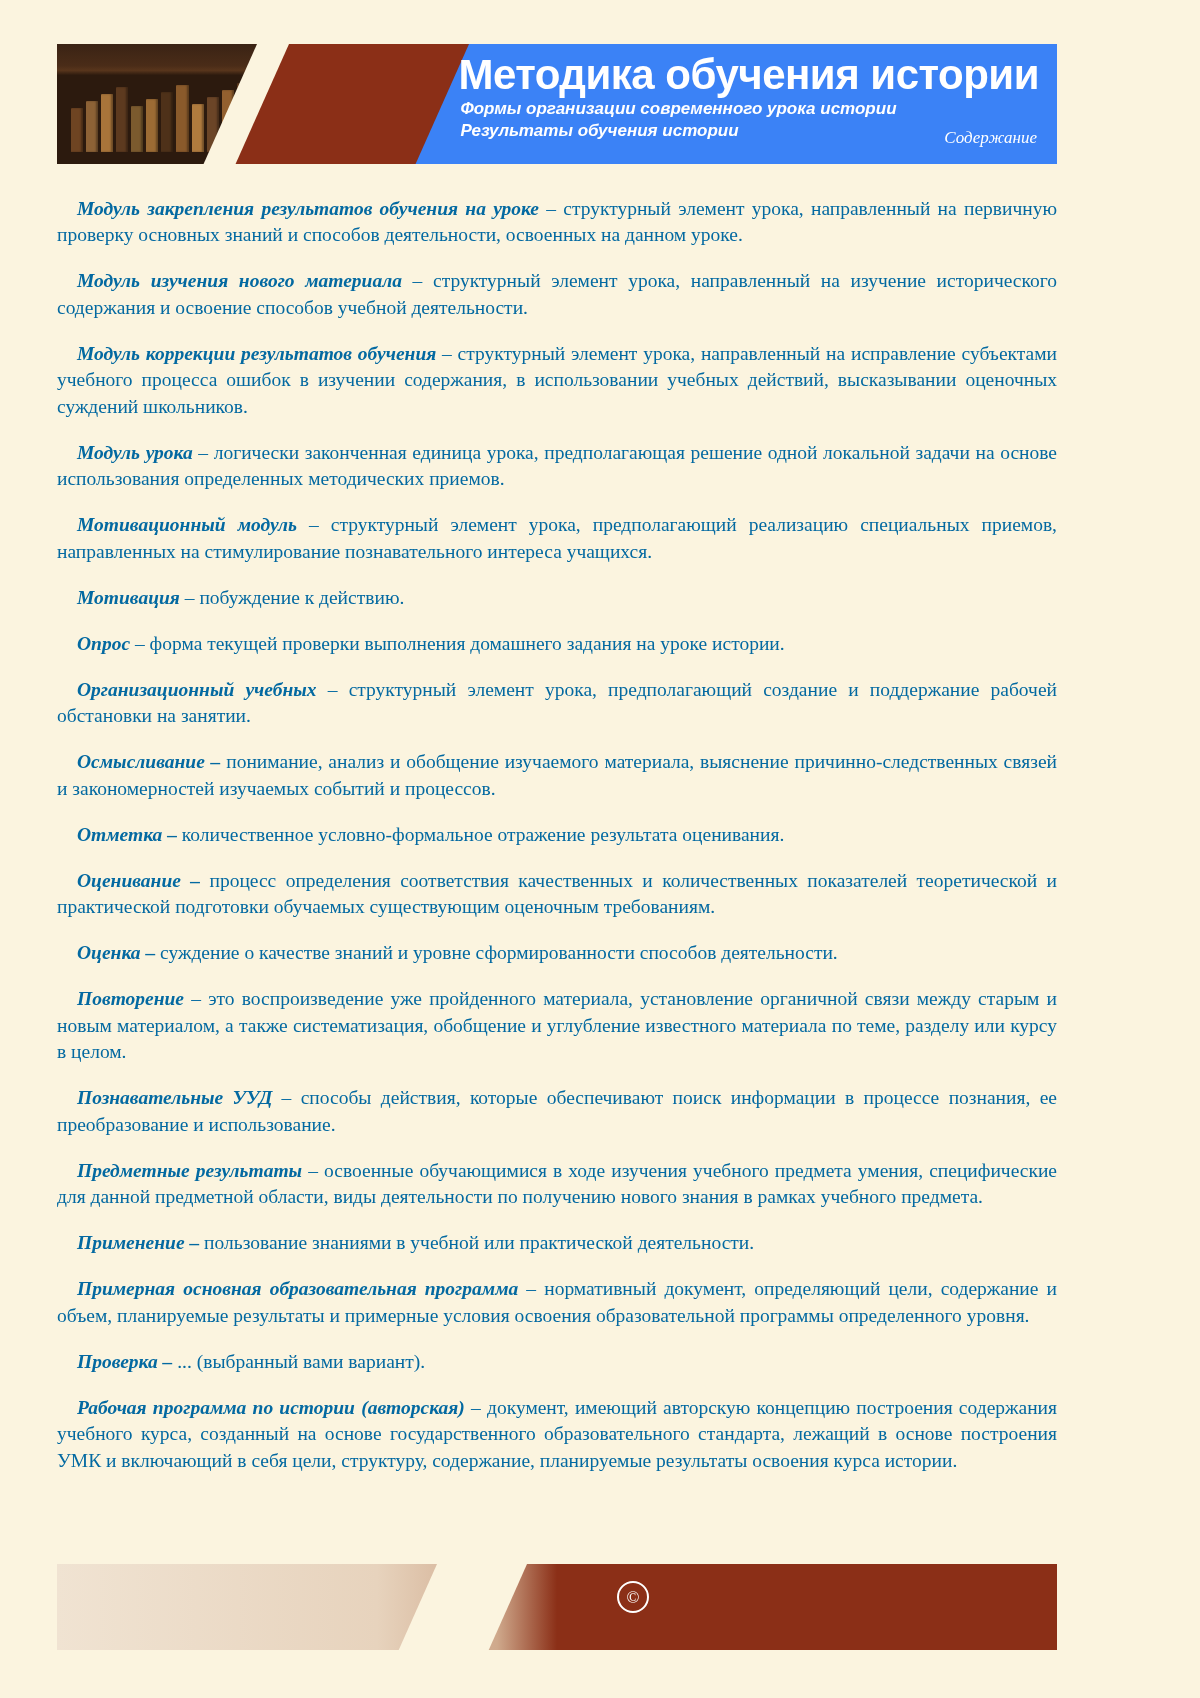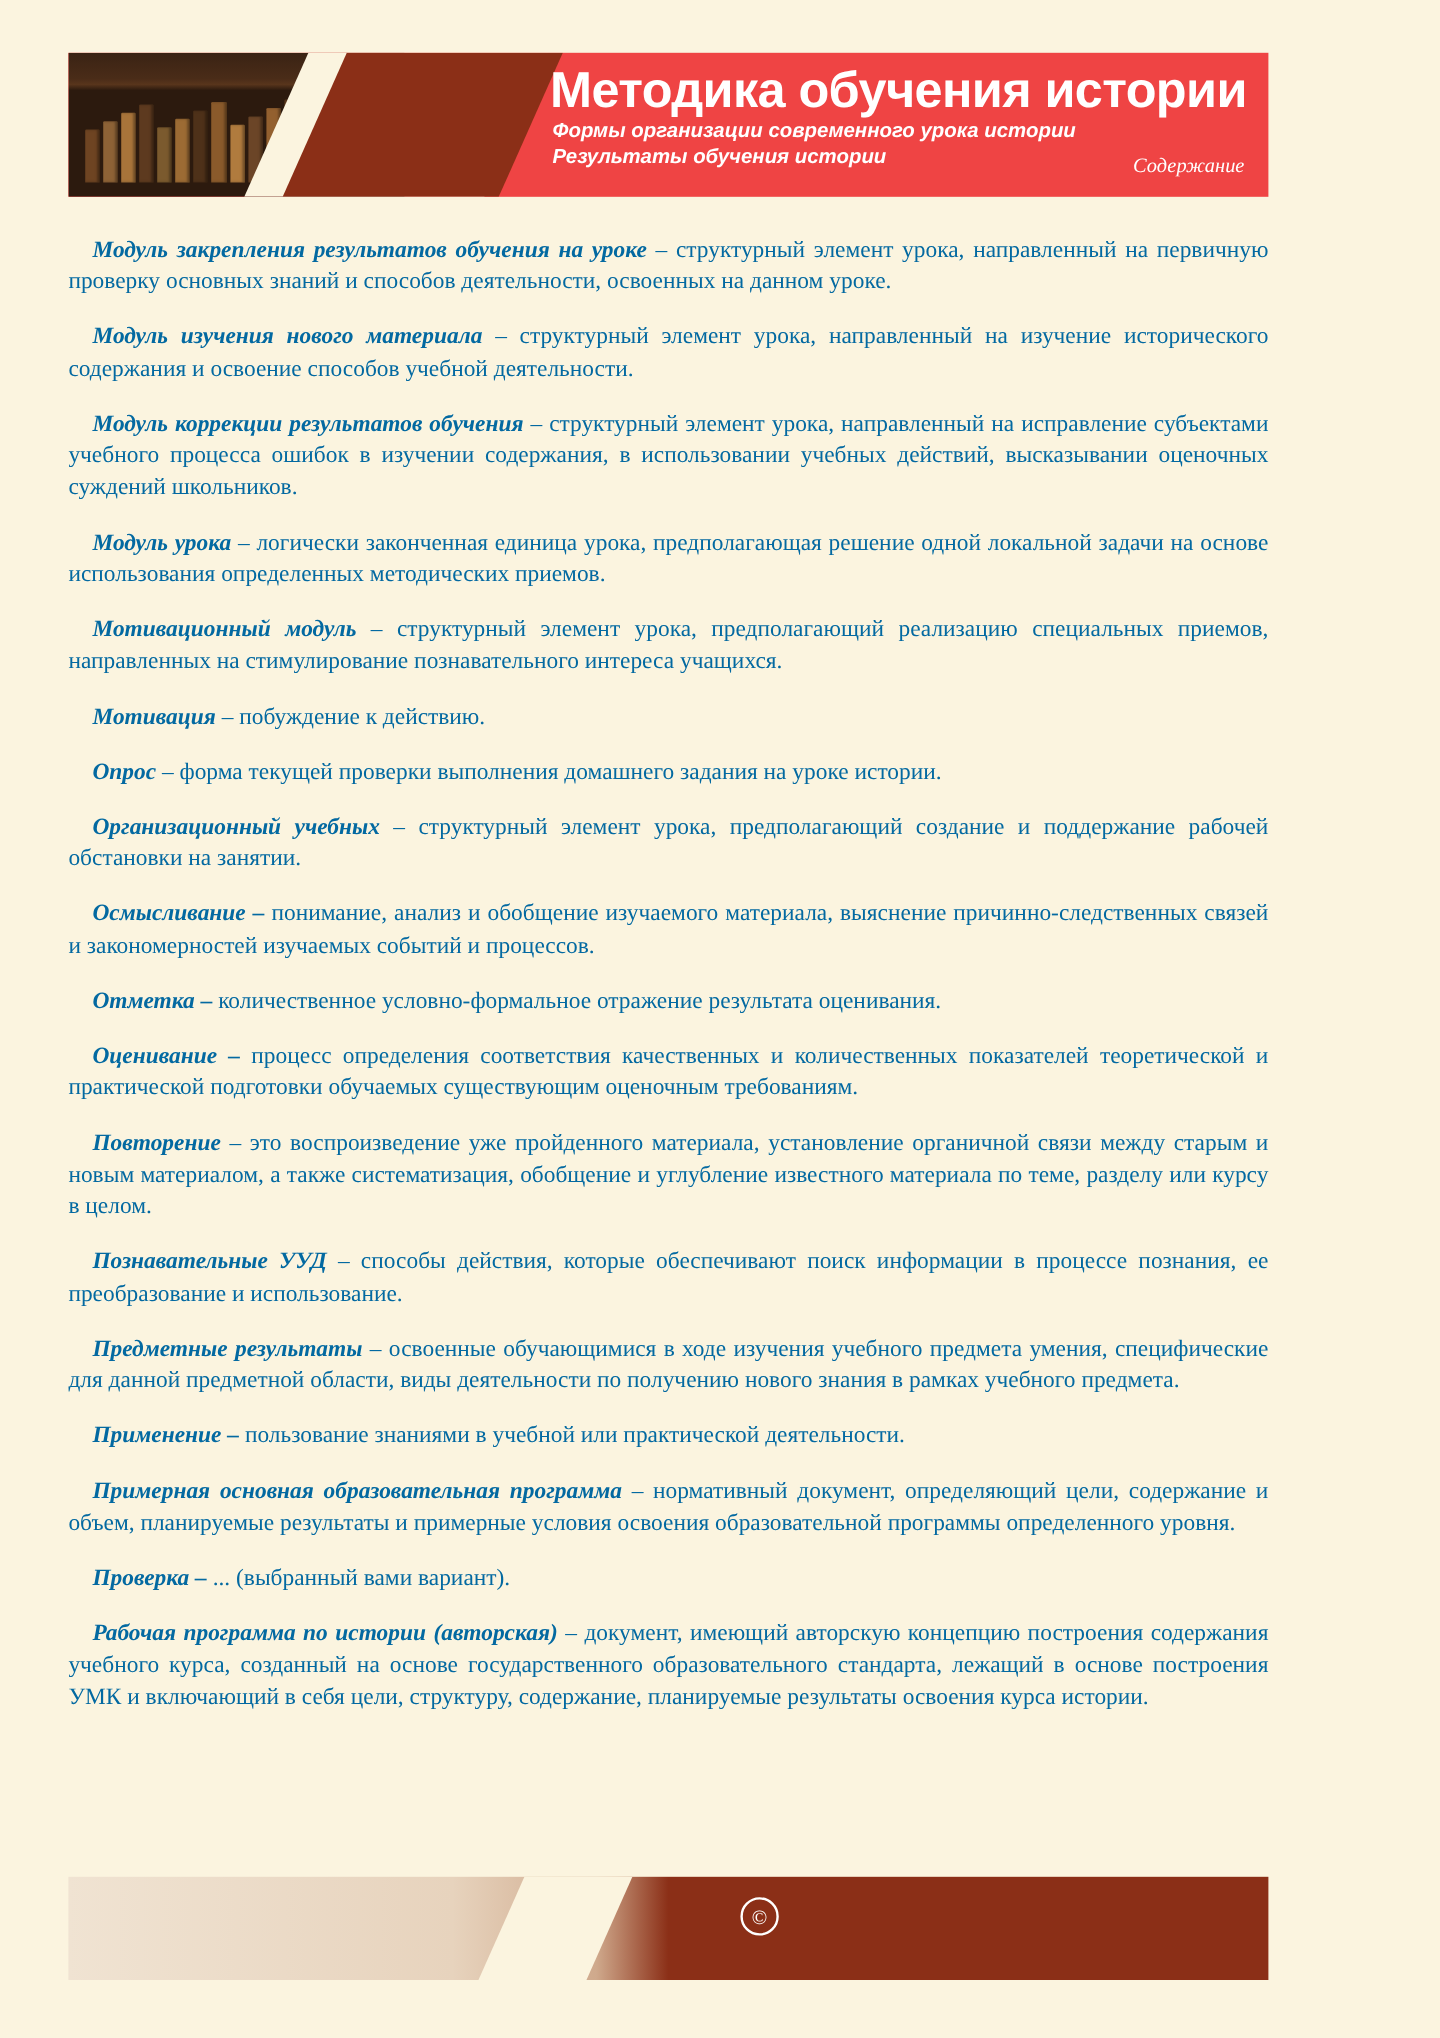--- a/index.html
+++ b/index.html
@@ -21,21 +21,21 @@
     box-sizing: border-box;
   }
 
   
   .header {
     position: absolute;
     left: 57px;
     top: 44px;
     width: 1000px;
     height: 120px;
-    background: #ef4444;
+    background: #3b82f6;
     overflow: hidden;
   }
   .header-photo {
     position: absolute;
     left: 0; top: 0;
     width: 280px; height: 120px;
     background:
       linear-gradient(180deg, #3a2314 0%, #4a2c18 18%, #58351c 22%, #2c1a0e 26%, #2c1a0e 100%);
     overflow: hidden;
   }
@@ -217,20 +217,21 @@
       <p class="entry"><span class="term">Модуль изучения нового материала</span><span> – структурный элемент урока, направленный на изучение исторического содержания и освоение способов учебной деятельности.</span></p>
       <p class="entry"><span class="term">Модуль коррекции результатов обучения</span><span> – структурный элемент урока, направленный на исправление субъектами учебного процесса ошибок в изучении содержания, в использовании учебных действий, высказывании оценочных суждений школьников.</span></p>
       <p class="entry"><span class="term">Модуль урока</span><span> – логически законченная единица урока, предполагающая решение одной локальной задачи на основе использования определенных методических приемов.</span></p>
       <p class="entry"><span class="term">Мотивационный модуль</span><span> – структурный элемент урока, предполагающий реализацию специальных приемов, направленных на стимулирование познавательного интереса учащихся.</span></p>
       <p class="entry"><span class="term">Мотивация</span><span> – побуждение к действию.</span></p>
       <p class="entry"><span class="term">Опрос</span><span> – форма текущей проверки выполнения домашнего задания на уроке истории.</span></p>
       <p class="entry"><span class="term">Организационный учебных</span><span> – структурный элемент урока, предполагающий создание и поддержание рабочей обстановки на занятии.</span></p>
       <p class="entry"><span class="term">Осмысливание –</span><span> понимание, анализ и обобщение изучаемого материала, выяснение причинно-следственных связей и закономерностей изучаемых событий и процессов.</span></p>
       <p class="entry"><span class="term">Отметка –</span><span> количественное условно-формальное отражение результата оценивания.</span></p>
       <p class="entry"><span class="term">Оценивание –</span><span> процесс определения соответствия качественных и количественных показателей теоретической и практической подготовки обучаемых существующим оценочным требованиям.</span></p>
+      <p class="entry"><span class="term">Оценка –</span><span> суждение о качестве знаний и уровне сформированности способов деятельности.</span></p>
       <p class="entry"><span class="term">Повторение</span><span> – это воспроизведение уже пройденного материала, установление органичной связи между старым и новым материалом, а также систематизация, обобщение и углубление известного материала по теме, разделу или курсу в целом.</span></p>
       <p class="entry"><span class="term">Познавательные УУД</span><span> – способы действия, которые обеспечивают поиск информации в процессе познания, ее преобразование и использование.</span></p>
       <p class="entry"><span class="term">Предметные результаты</span><span> – освоенные обучающимися в ходе изучения учебного предмета умения, специфические для данной предметной области, виды деятельности по получению нового знания в рамках учебного предмета.</span></p>
       <p class="entry"><span class="term">Применение –</span><span> пользование знаниями в учебной или практической деятельности.</span></p>
       <p class="entry"><span class="term">Примерная основная образовательная программа</span><span> – нормативный документ, определяющий цели, содержание и объем, планируемые результаты и примерные условия освоения образовательной программы определенного уровня.</span></p>
       <p class="entry"><span class="term">Проверка –</span><span> ... (выбранный вами вариант).</span></p>
       <p class="entry"><span class="term">Рабочая программа по истории (авторская)</span><span> – документ, имеющий авторскую концепцию построения содержания учебного курса, созданный на основе государственного образовательного стандарта, лежащий в основе построения УМК и включающий в себя цели, структуру, содержание, планируемые результаты освоения курса истории.</span></p>
     </div>
 
   <div class="footer">

